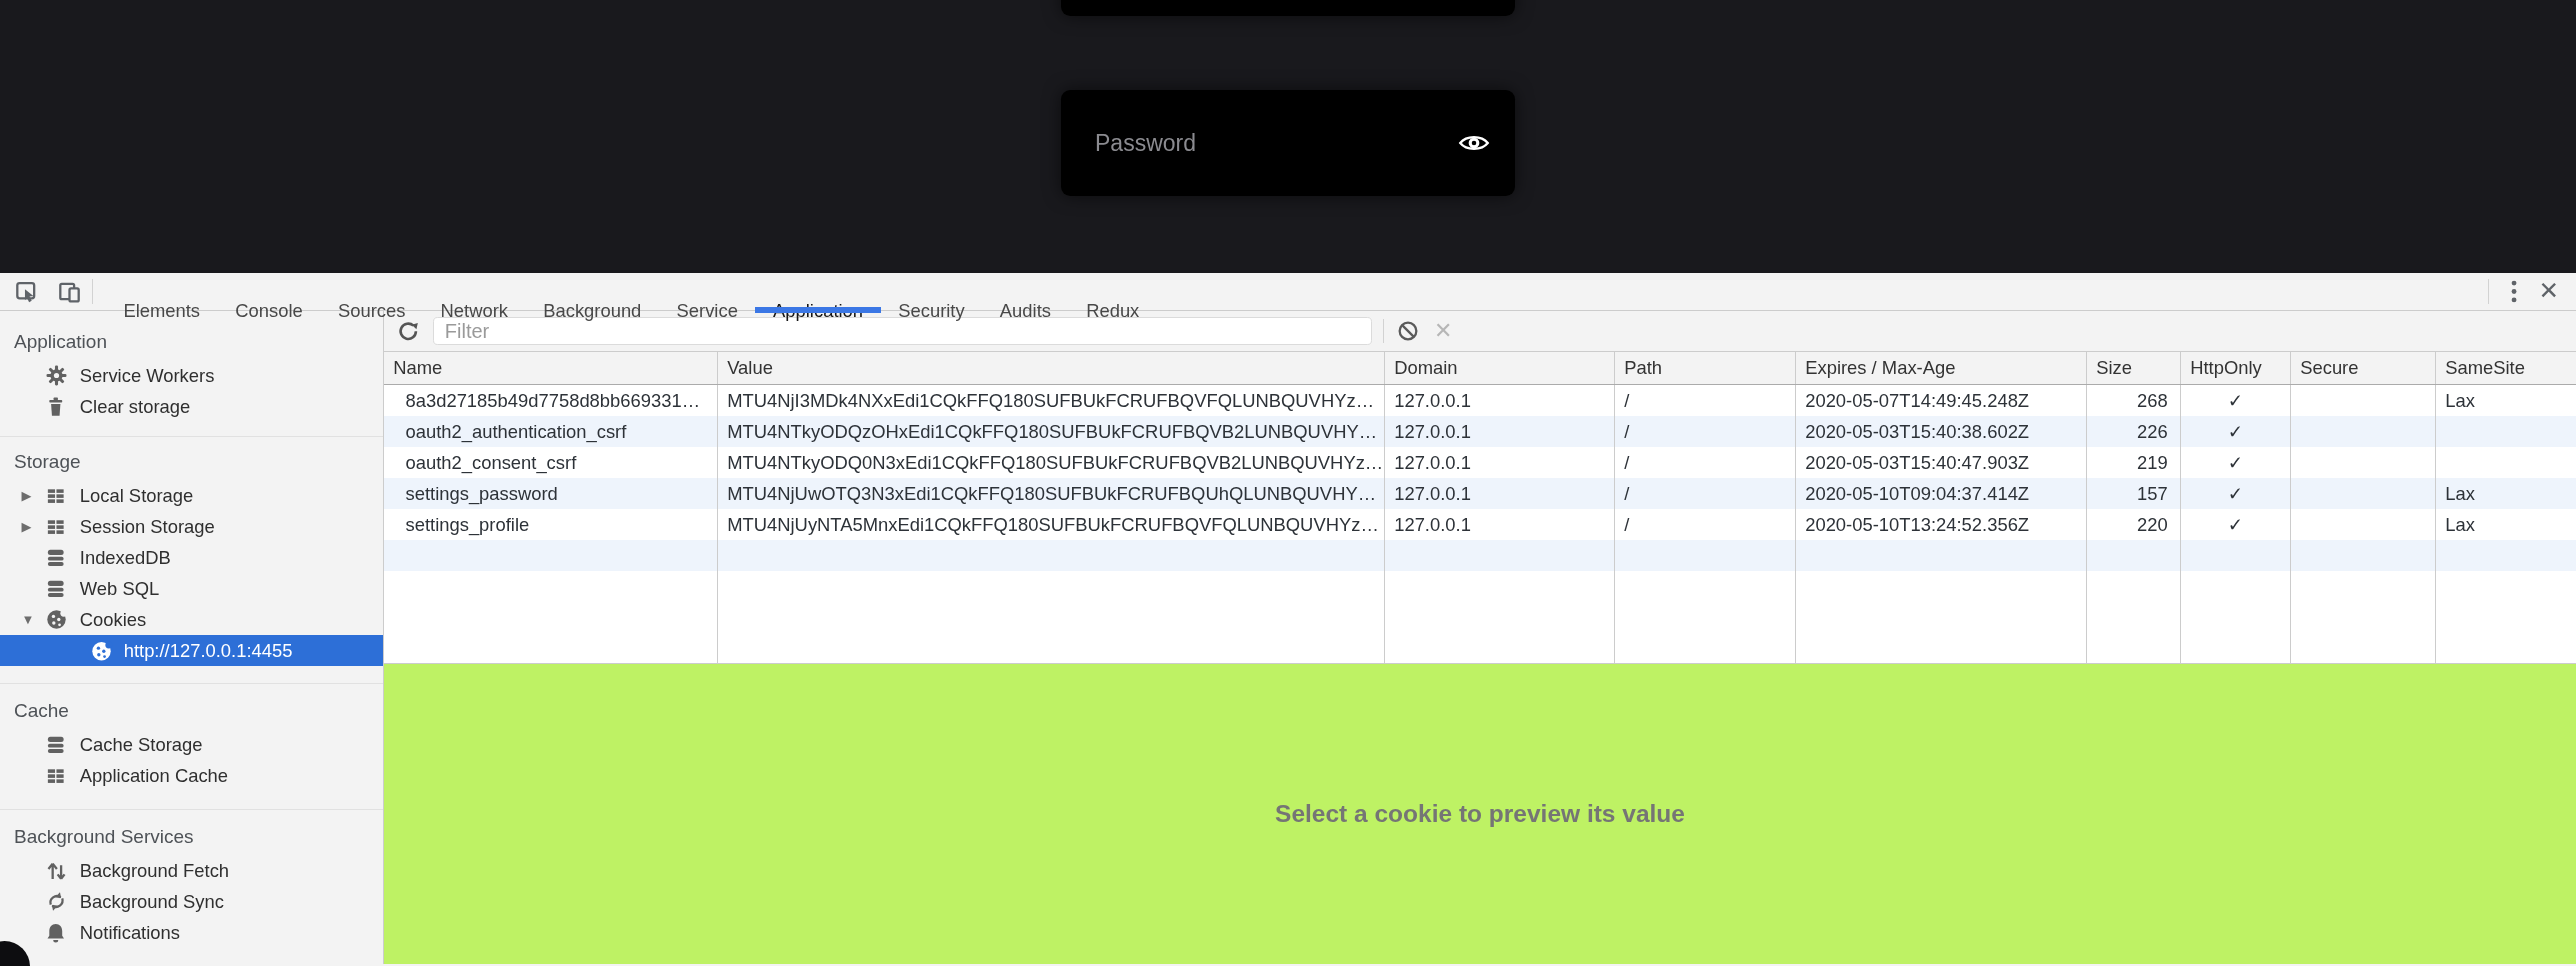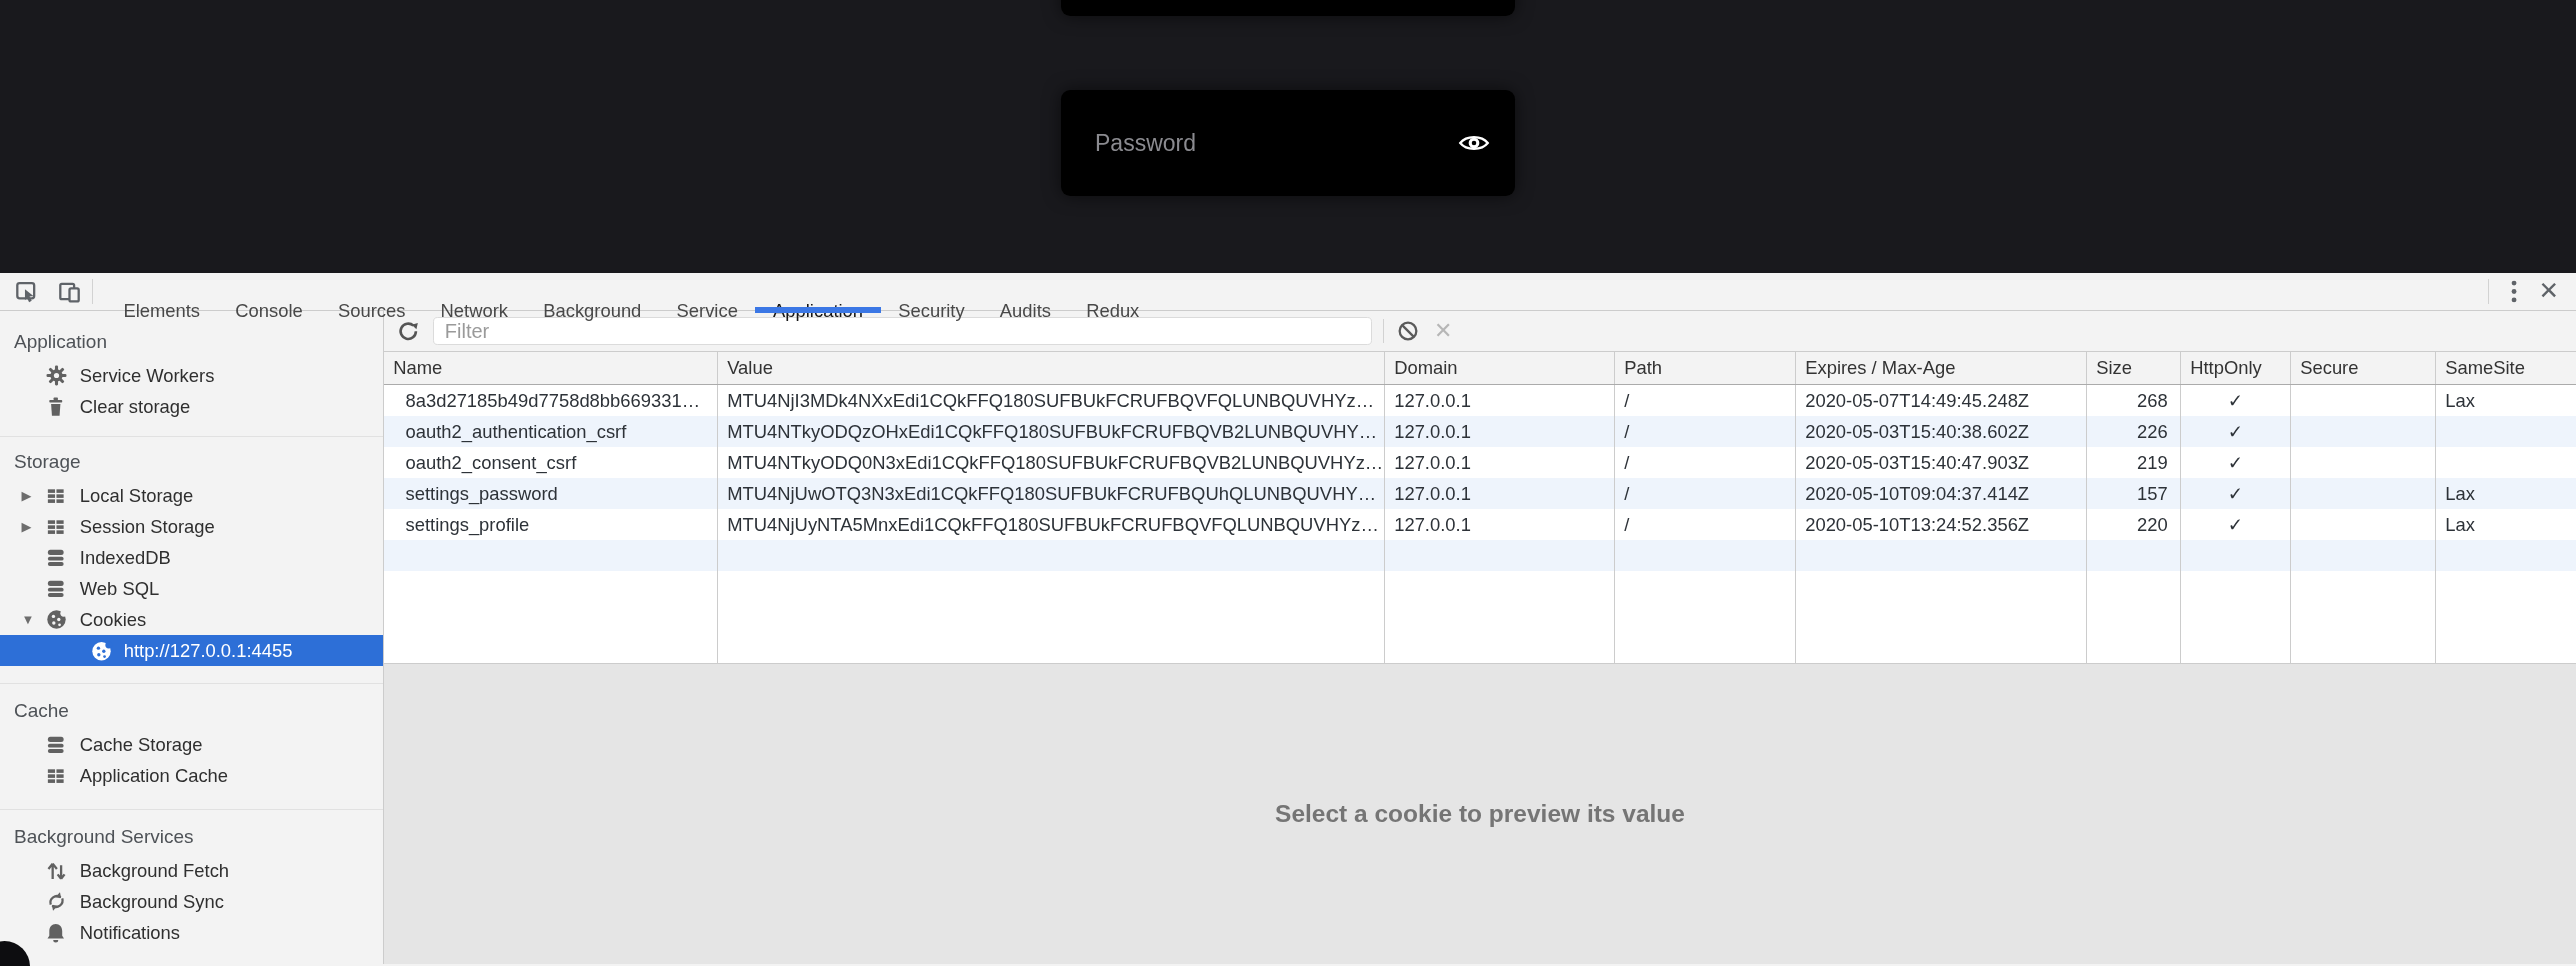--- a/index.html
+++ b/index.html
@@ -66,21 +66,21 @@
   .thead .c { height:32px; line-height:32px; color:#333; }
   .tbody { flex:none; border-bottom:1.5px solid #ccc; }
   .trow { display:contents; }
   .tbody .c { height:31px; line-height:31px; color:#2d3238; background:#fff; }
   .trow.alt .c { background:#eef4fc; }
   .c.cname { padding-left:21.5px; }
   .c.csize { text-align:right; padding-right:12.3px; }
   .c.chttp { text-align:center; }
   .filler .c { height:92px; background:#fff; }
 
-  .preview { flex:1; background:#e5e5e5; display:flex; align-items:center; justify-content:center; }
+  .preview { flex:1; background:#bef264; display:flex; align-items:center; justify-content:center; }
   .preview-msg { font-size:24.5px; font-weight:bold; color:#757575; }
 
   .corner-blob { position:absolute; left:-21.5px; bottom:-26px; width:51px; height:51px;
                  border-radius:50%; background:#0d0d10; }
   svg { display:block; }
 </style>
 </head>
 <body>
 
 <div class="page-top">

